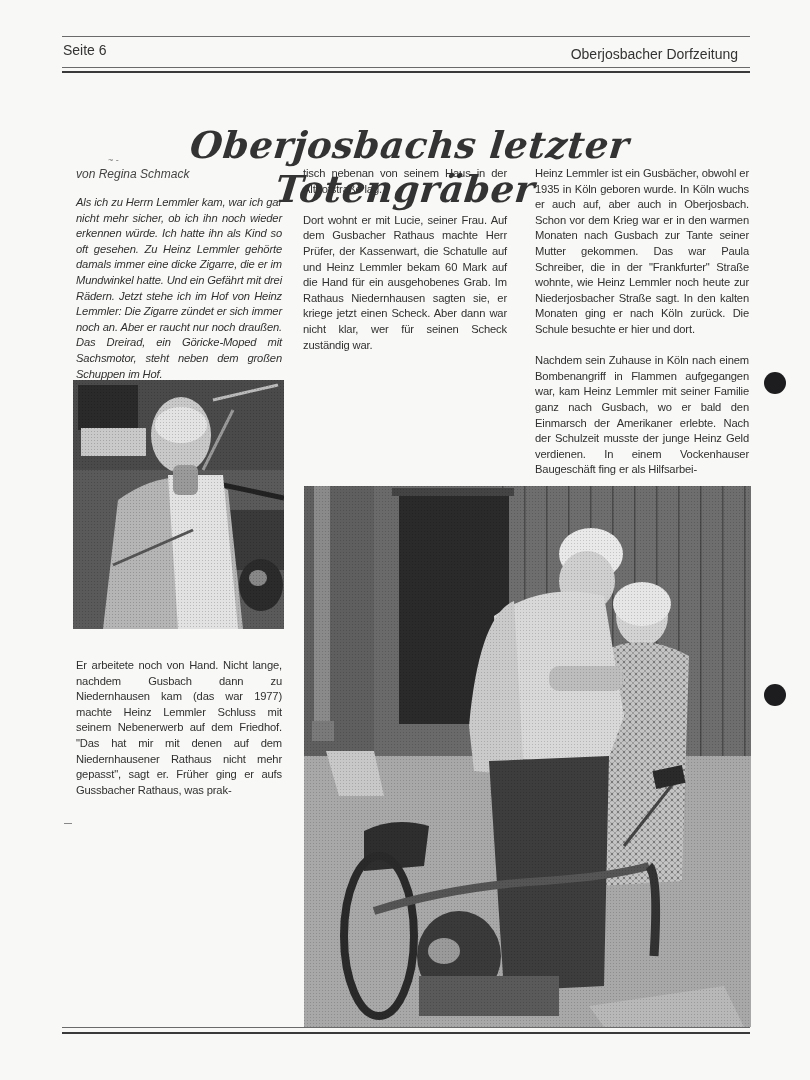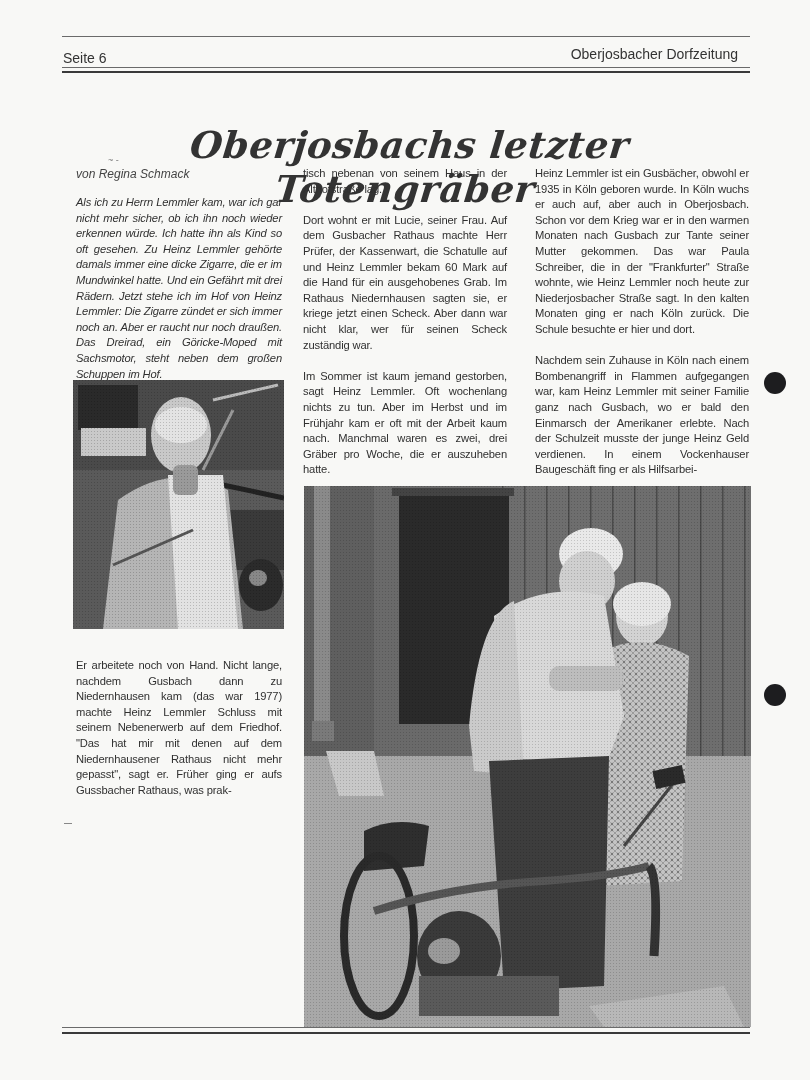--- a/index.html
+++ b/index.html
@@ -5,21 +5,21 @@
   html, body { margin: 0; padding: 0; }
   body {
     width: 810px; height: 1080px; position: relative; overflow: hidden;
     background: #f8f8f6;
     font-family: "Liberation Sans", sans-serif;
     color: #2a2a2a;
   }
   .rule { position: absolute; left: 62px; width: 688px; background: #3a3a3a; }
   .rule.thin { height: 1px; background: #6a6a6a; }
   .rule.thick { height: 2px; }
-  .header-left { position: absolute; left: 63px; top: 50px; font-size: 14px; color: #333; }
+  .header-left { position: absolute; left: 63px; top: 42px; font-size: 14px; color: #333; }
   .header-right { position: absolute; right: 72px; top: 46px; font-size: 14px; color: #333; }
   .title {
     position: absolute; left: 60px; width: 695px; top: 98px; text-align: center;
     font-family: "DejaVu Serif", serif; font-style: italic; font-weight: bold;
     font-size: 37px; letter-spacing: 0.5px; color: #333;
     transform: skewX(-6deg);
   }
   .byline { position: absolute; left: 76px; top: 167px; font-size: 12px; font-style: italic; color: #444; }
   .byline-mark { position: absolute; left: 108px; top: 155px; font-size: 9px; color: #777; }
   .col { position: absolute; font-size: 11.2px; line-height: 15.6px; text-align: justify; color: #303030; letter-spacing: -0.15px; }
@@ -82,21 +82,20 @@
 </div>
 
 <div class="col col1b">
   <p>Er arbeitete noch von Hand. Nicht lange, nachdem Gusbach dann zu Niedernhausen kam (das war 1977) machte Heinz Lemmler Schluss mit seinem Nebenerwerb auf dem Friedhof. "Das hat mir mit denen auf dem Niedernhausener Rathaus nicht mehr gepasst", sagt er. Früher ging er aufs Gussbacher Rathaus, was prak-</p>
 </div>
 <div class="dash-mark"></div>
 
 <div class="col col2">
   <p>tisch nebenan von seinem Haus in der Althofstraße lag.</p>
   <p>Dort wohnt er mit Lucie, seiner Frau. Auf dem Gusbacher Rathaus machte Herr Prüfer, der Kassenwart, die Schatulle auf und Heinz Lemmler bekam 60 Mark auf die Hand für ein ausgehobenes Grab. Im Rathaus Niedernhausen sagten sie, er kriege jetzt einen Scheck. Aber dann war nicht klar, wer für seinen Scheck zuständig war.</p>
-  <p>Im Sommer ist kaum jemand gestorben, sagt Heinz Lemmler. Oft wochenlang nichts zu tun. Aber im Herbst und im Frühjahr kam er oft mit der Arbeit kaum nach. Manchmal waren es zwei, drei Gräber pro Woche, die er auszuheben hatte.</p>
 </div>
 
 <div class="col col3">
   <p>Heinz Lemmler ist ein Gusbächer, obwohl er 1935 in Köln geboren wurde. In Köln wuchs er auch auf, aber auch in Oberjosbach. Schon vor dem Krieg war er in den warmen Monaten nach Gusbach zur Tante seiner Mutter gekommen. Das war Paula Schreiber, die in der "Frankfurter" Straße wohnte,  wie Heinz Lemmler noch heute zur Niederjosbacher Straße sagt. In den kalten Monaten ging er nach Köln zurück. Die Schule besuchte er hier und dort.</p>
   <p>Nachdem sein Zuhause in Köln nach einem Bombenangriff in Flammen aufgegangen war, kam Heinz Lemmler mit seiner Familie ganz nach  Gusbach, wo er bald den Einmarsch der Amerikaner erlebte. Nach der Schulzeit musste der junge Heinz Geld verdienen. In einem Vockenhauser Baugeschäft fing er als Hilfsarbei-</p>
 </div>
 
 <div class="photo photo2">
   <svg width="447" height="541" viewBox="0 0 447 541">
     <defs>

